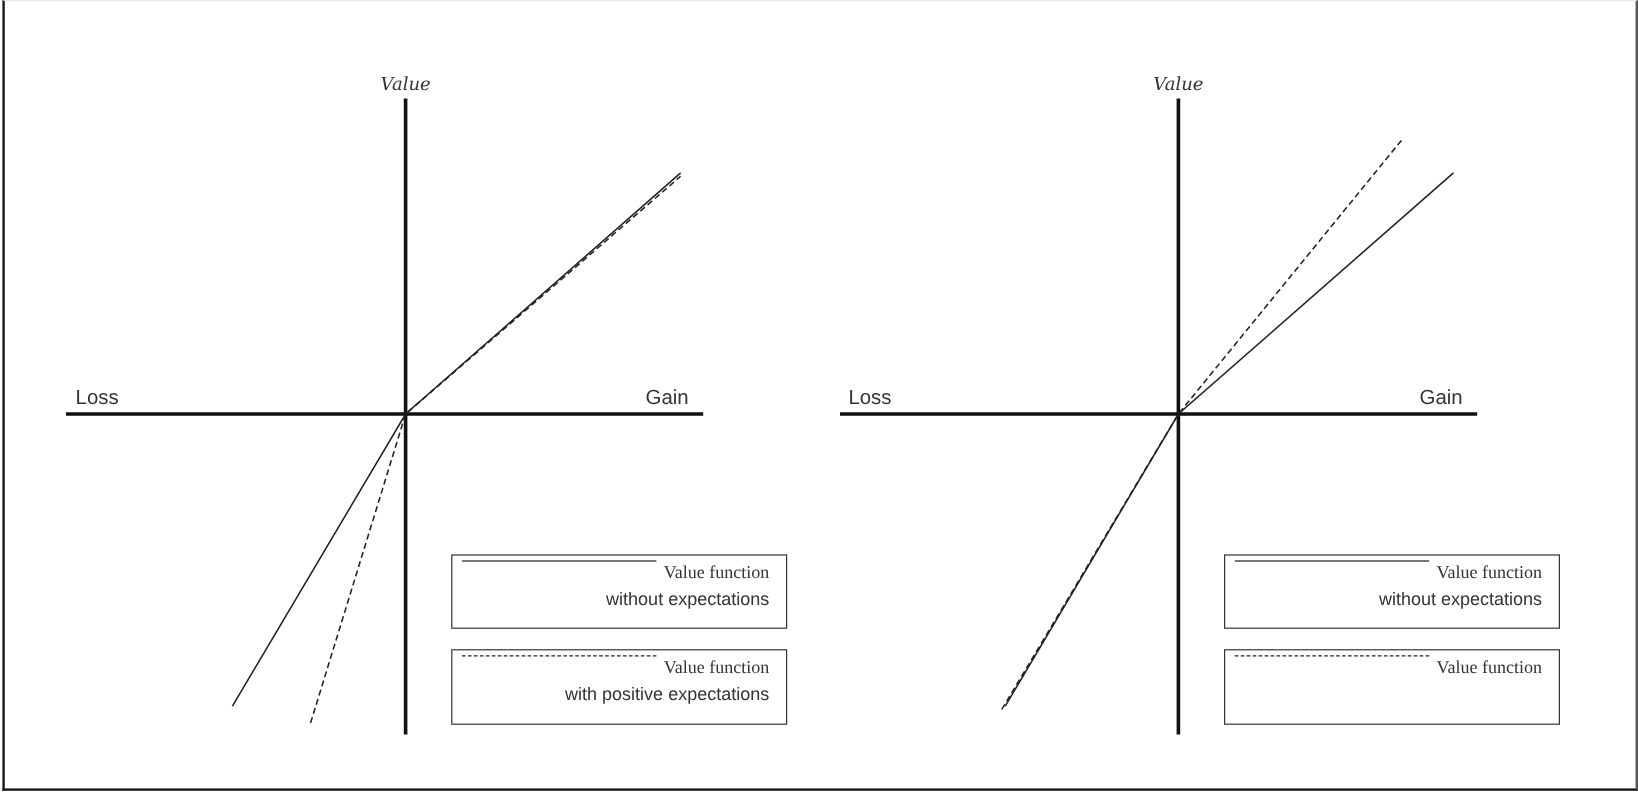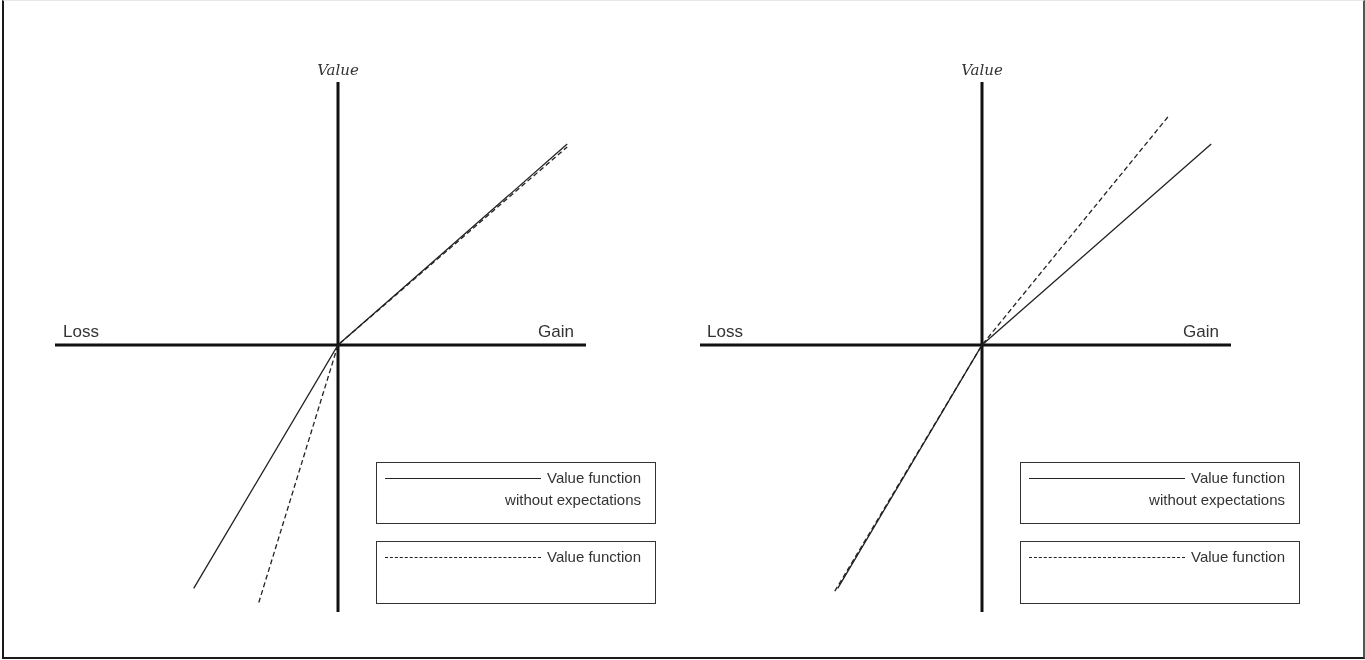--- a/index.html
+++ b/index.html
@@ -10,21 +10,21 @@
     border-top: 1px solid #e8e8e8;
   }
   svg#canvas { position: absolute; left: 0; top: 0; }
   .axis-label { font-family: "Liberation Sans", sans-serif; font-size: 17px; fill: #333; }
   .value-label { font-family: "DejaVu Serif", serif; font-style: italic; font-size: 15px; fill: #333; }
   .legend-box {
     position: absolute; border: 1.5px solid #333; background: #fff;
     font-family: "Liberation Sans", sans-serif; font-size: 15px; color: #333;
     box-sizing: border-box; text-align: right; padding: 4px 14px 0 8px; line-height: 22px;
   }
-  .legend-row1 { display: flex; align-items: center; justify-content: flex-end; }
+  .legend-row1 { display: flex; justify-content: flex-end; font-family: Liberation Serif, serif; }
   .legend-swatch { flex: 1; margin-right: 6px; height: 0; }
   .swatch-solid { border-top: 1px solid #222; }
   .swatch-dashed { border-top: 1px dashed #222; }
 </style>
 </head>
 <body>
 
 <div id="frame"></div>
 
 <svg id="canvas" width="1365" height="660">
@@ -59,20 +59,21 @@
       <span class="legend-swatch swatch-solid"></span>
       <span>Value function</span>
     </div>
   <div>without expectations</div>
 </div>
 <div class="legend-box" style="left:376px; top:541px; width:280px; height:63px;">
   <div class="legend-row1">
       <span class="legend-swatch swatch-dashed"></span>
       <span>Value function</span>
     </div>
+  <div>with positive expectations</div>
 </div>
 
 <div class="legend-box" style="left:1020px; top:462px; width:280px; height:62px;">
   <div class="legend-row1">
       <span class="legend-swatch swatch-solid"></span>
       <span>Value function</span>
     </div>
   <div>without expectations</div>
 </div>
 <div class="legend-box" style="left:1020px; top:541px; width:280px; height:63px;">

